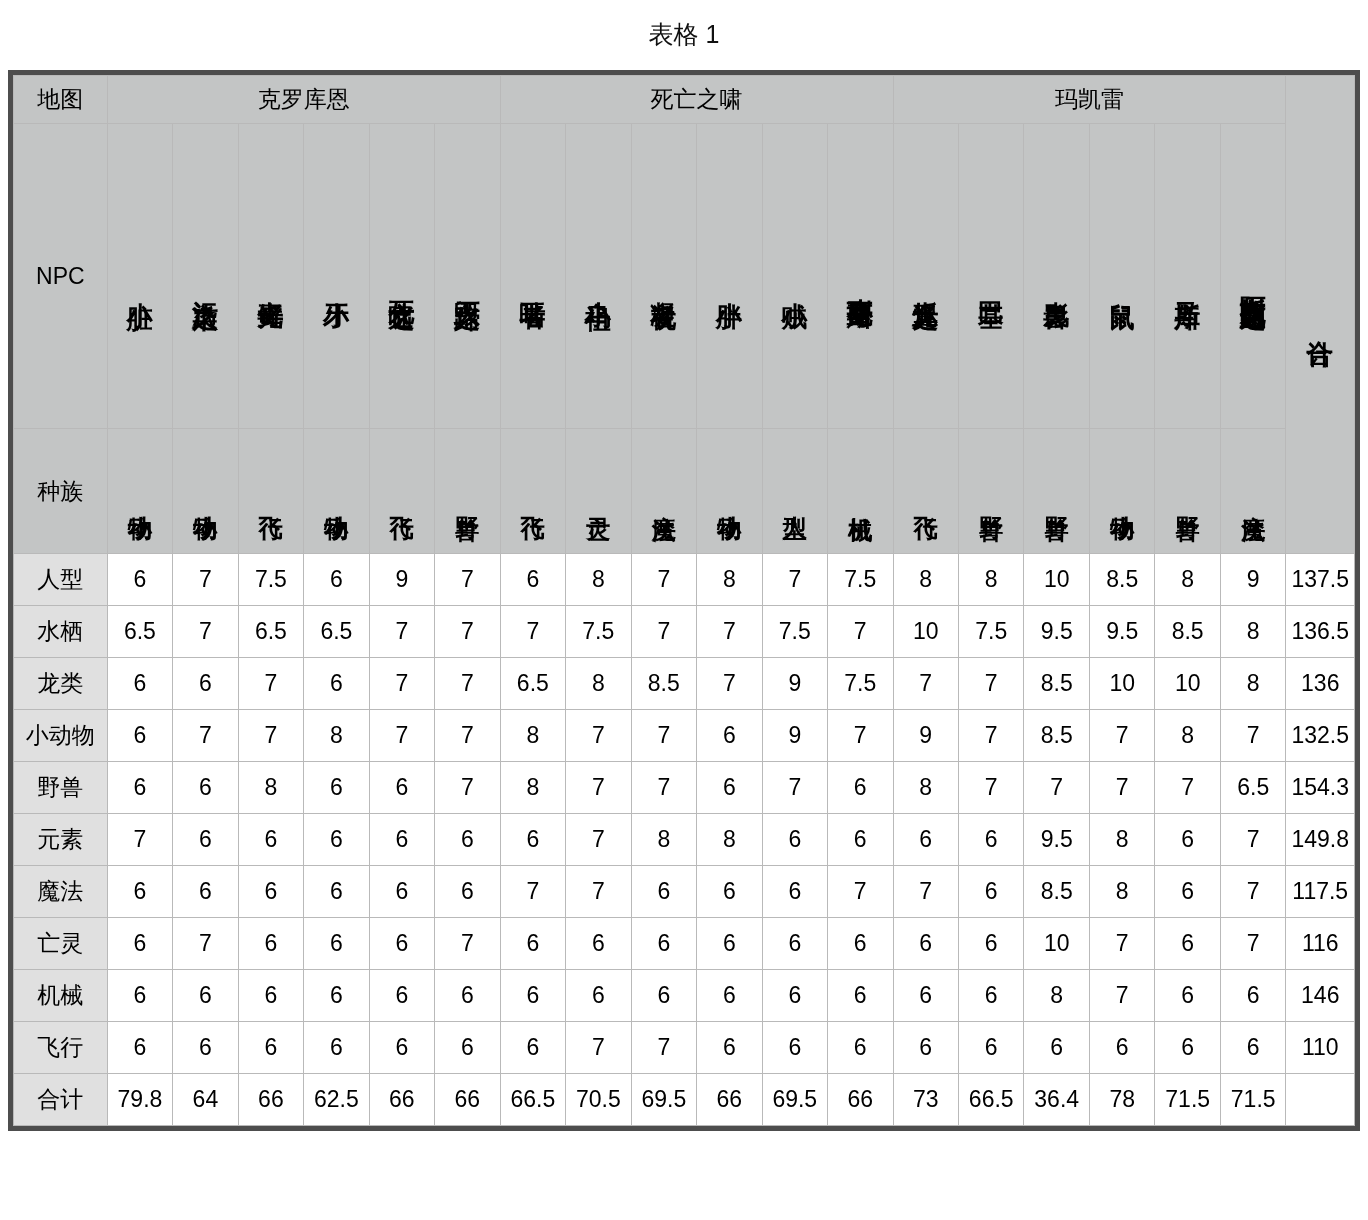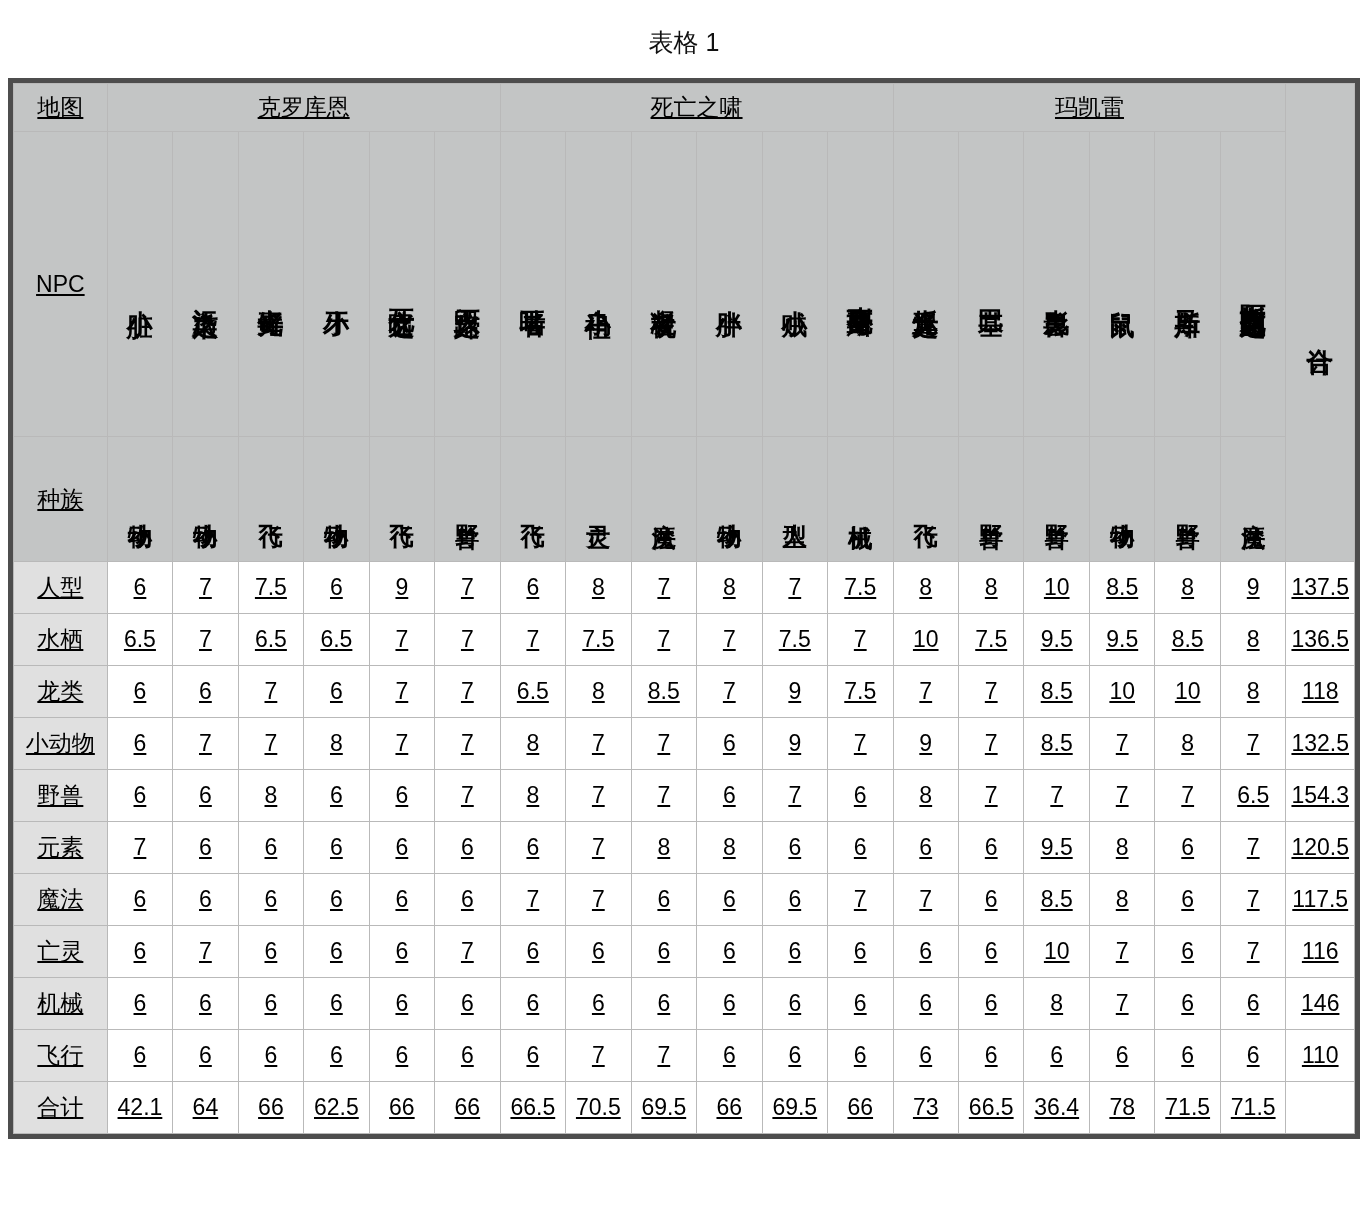--- a/index.html
+++ b/index.html
@@ -11,37 +11,36 @@
     width: 1368px;
     height: 1220px;
     font-family: "Liberation Sans", "DejaVu Sans", sans-serif;
     color: #000000;
     overflow: hidden;
   }
   #page-title {
     text-align: center;
     font-size: 25px;
     line-height: 1;
-    padding-top: 30px;
+    padding-top: 22px;
     padding-bottom: 23px;
     font-weight: 400;
     color: #111;
   }
   .table-wrap {
     margin: 0 8px;
     border: 5px solid #4d4d4d;
     background: #fff;
     box-sizing: border-box;
     width: 1352px;
   }
   table.grid {
     border-collapse: collapse;
     width: 100%;
     table-layout: fixed;
-    text-decoration: underline;
   }
   table.grid td, table.grid th {
     border: 1px solid #b9b9b9;
     padding: 0;
     font-weight: 400;
     font-size: 23px;
     text-align: center;
     vertical-align: middle;
     box-sizing: border-box;
     color: #000;
@@ -234,21 +233,21 @@
           <td class="num">8.5</td>
           <td class="num">7</td>
           <td class="num">9</td>
           <td class="num">7.5</td>
           <td class="num">7</td>
           <td class="num">7</td>
           <td class="num">8.5</td>
           <td class="num">10</td>
           <td class="num">10</td>
           <td class="num">8</td>
-          <td class="num total-cell">118</td>
+          <td class="num total-cell">136</td>
         </tr>
         <tr>
           <td class="rowhdr">小动物</td>
           <td class="num">6</td>
           <td class="num">7</td>
           <td class="num">7</td>
           <td class="num">8</td>
           <td class="num">7</td>
           <td class="num">7</td>
           <td class="num">8</td>
@@ -300,21 +299,21 @@
           <td class="num">8</td>
           <td class="num">8</td>
           <td class="num">6</td>
           <td class="num">6</td>
           <td class="num">6</td>
           <td class="num">6</td>
           <td class="num">9.5</td>
           <td class="num">8</td>
           <td class="num">6</td>
           <td class="num">7</td>
-          <td class="num total-cell">120.5</td>
+          <td class="num total-cell">149.8</td>
         </tr>
         <tr>
           <td class="rowhdr">魔法</td>
           <td class="num">6</td>
           <td class="num">6</td>
           <td class="num">6</td>
           <td class="num">6</td>
           <td class="num">6</td>
           <td class="num">6</td>
           <td class="num">7</td>
@@ -392,21 +391,21 @@
           <td class="num">6</td>
           <td class="num">6</td>
           <td class="num">6</td>
           <td class="num">6</td>
           <td class="num">6</td>
           <td class="num">6</td>
           <td class="num total-cell">110</td>
         </tr>
         <tr class="totalrow">
           <td class="rowhdr">合计</td>
-          <td class="num">42.1</td>
+          <td class="num">79.8</td>
           <td class="num">64</td>
           <td class="num">66</td>
           <td class="num">62.5</td>
           <td class="num">66</td>
           <td class="num">66</td>
           <td class="num">66.5</td>
           <td class="num">70.5</td>
           <td class="num">69.5</td>
           <td class="num">66</td>
           <td class="num">69.5</td>

